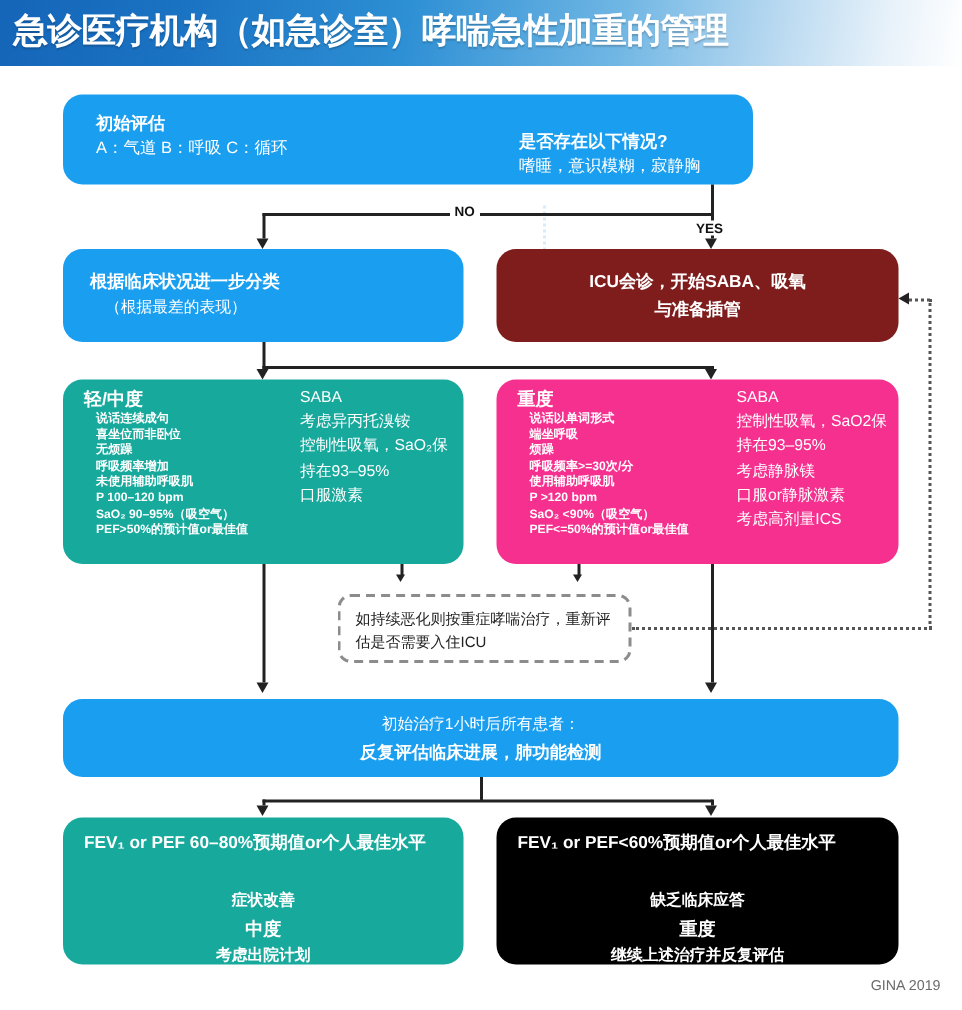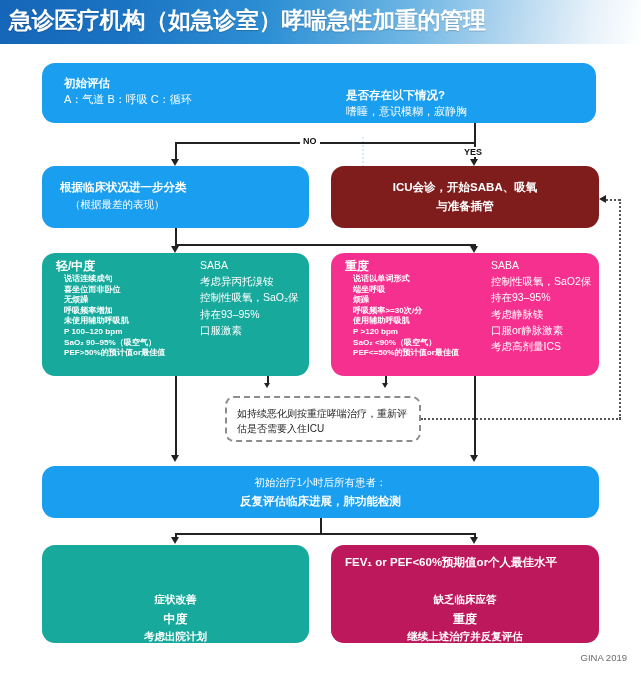--- a/index.html
+++ b/index.html
@@ -36,24 +36,24 @@
   .box {
     position: absolute;
     border-radius: 13px;
     color: #ffffff;
   }
   .blue   { background: #1a9ff0; }
   .orange { background: #7f1d1d; }
   .teal   { background: #16a99c; }
   .pink   { background: #f5308f; }
   .teal2  { background: #16a99c; }
-  .pink2  { background: #be185d; }
-
-  
-  #box-initial { left: 42px; top: 63px; width: 554px; height: 60px; }
+  .pink2  { background: #000000; }
+
+  
+  #box-initial { left: 42px; top: 63px; width: 460px; height: 60px; }
   #divider-dotted {
     position: absolute;
     left: 320px; top: 74px;
     width: 0; height: 38px;
     border-left: 2px dotted #d6ecfb;
   }
   .r1-col-a { position: absolute; left: 22px; top: 12px; }
   .r1-col-b { position: absolute; left: 304px; top: 24px; }
   .r1-head { font-size: 11.5px; font-weight: bold; line-height: 16px; }
   .r1-sub  { font-size: 11px; line-height: 17px; }
@@ -299,20 +299,21 @@
 </div>
 
 <div class="line-v" style="left:320px; top:518px; height:16px;"></div>
 <div class="line-h" style="left:175px; top:533px; width:300px;"></div>
 <div class="line-v" style="left:175px; top:533px; height:4px;"></div>
 <div class="arrow-d" style="left:171px; top:537px;"></div>
 <div class="line-v" style="left:474px; top:533px; height:4px;"></div>
 <div class="arrow-d" style="left:470px; top:537px;"></div>
 
 <div class="box teal2" id="box-outcome-mild">
+  <div class="out-head">FEV₁ or PEF 60–80%预期值or个人最佳水平</div>
   <div class="out-l1">症状改善</div>
   <div class="out-l2">中度</div>
   <div class="out-l3">考虑出院计划</div>
 </div>
 
 <div class="box pink2" id="box-outcome-severe">
   <div class="out-head">FEV₁ or PEF&lt;60%预期值or个人最佳水平</div>
   <div class="out-l1">缺乏临床应答</div>
   <div class="out-l2">重度</div>
   <div class="out-l3">继续上述治疗并反复评估</div>

